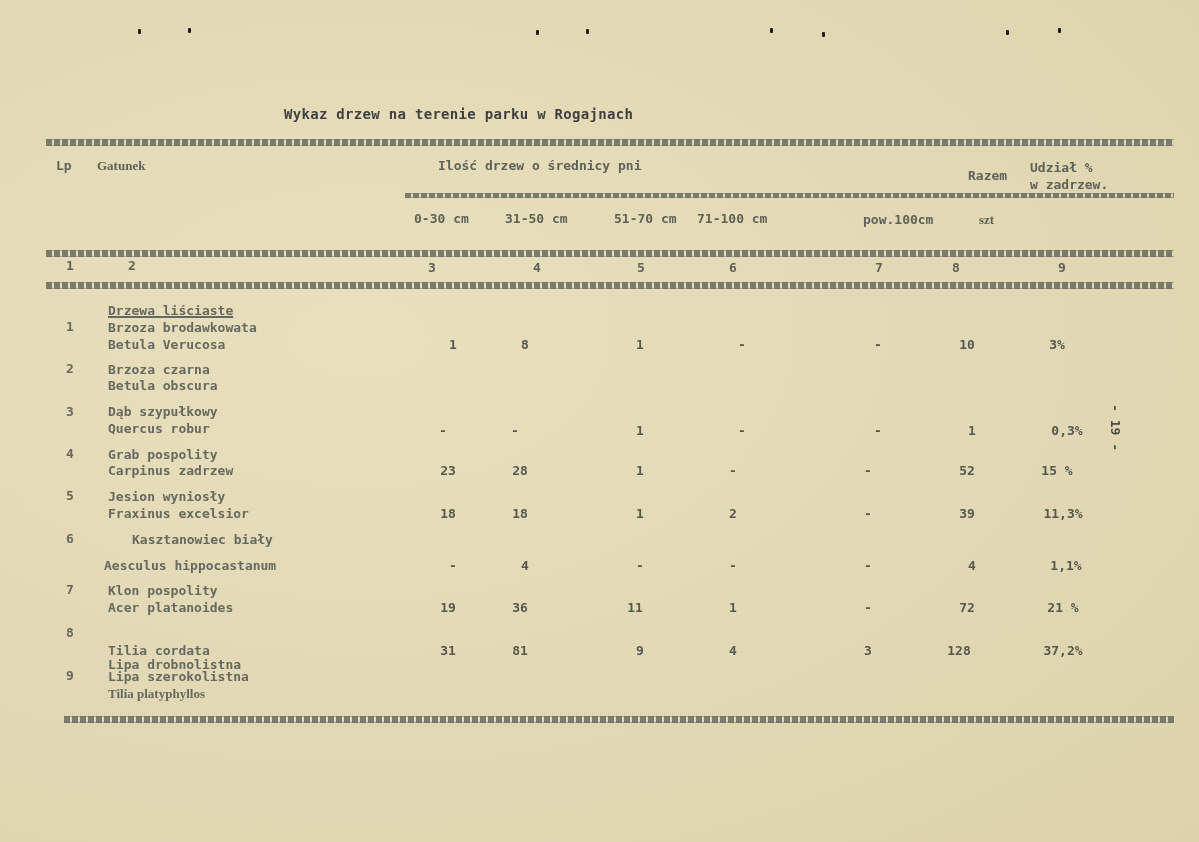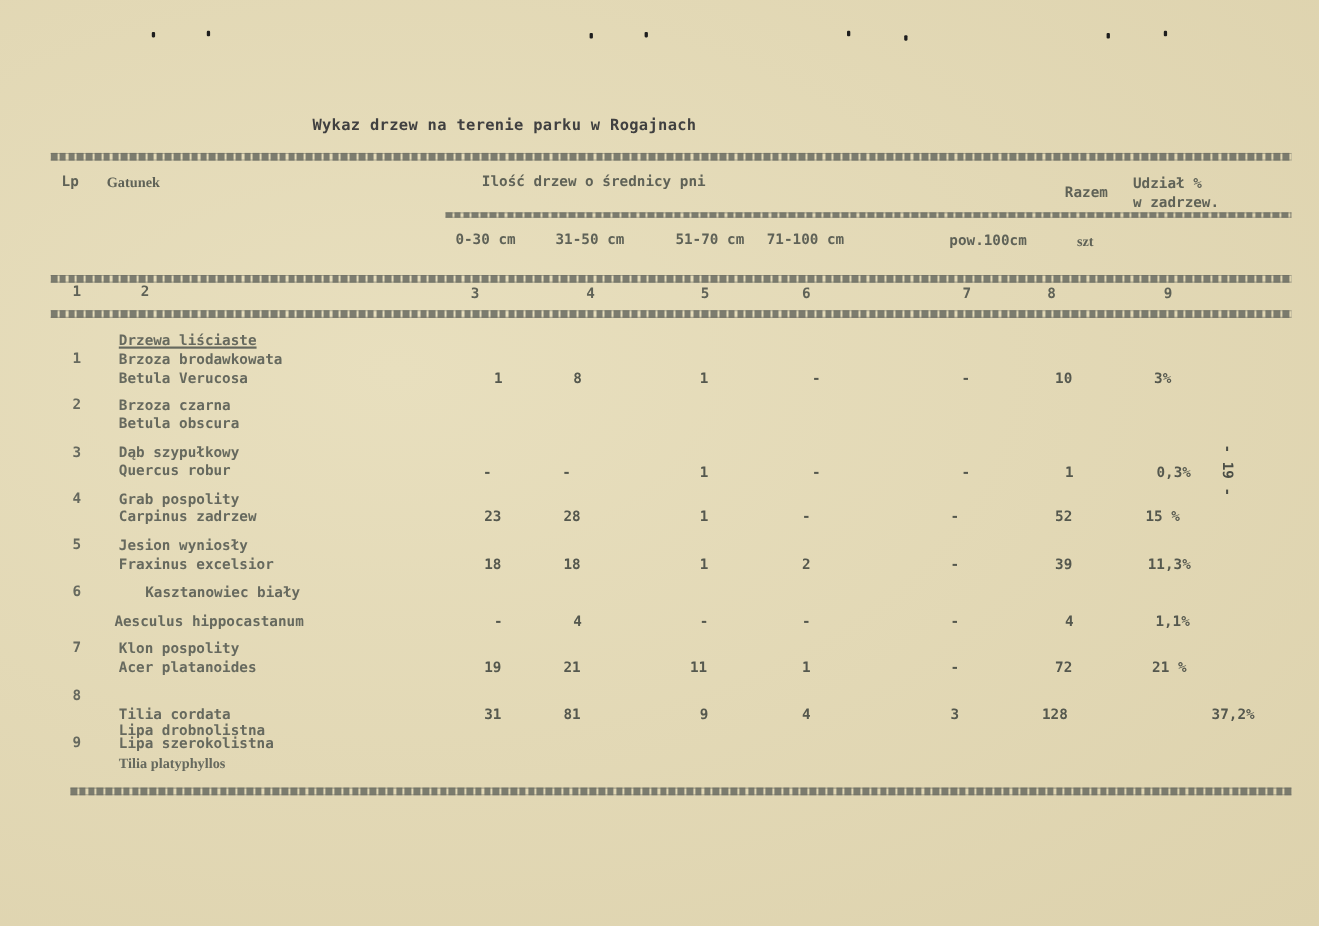--- a/index.html
+++ b/index.html
@@ -146,39 +146,39 @@
   <div class="abs num" style="left:838px;top:558px;">-</div>
   <div class="abs num" style="left:942px;top:558px;">4</div>
   <div class="abs num" style="left:1036px;top:558px;">1,1%</div>
 </div>
 
 <div>
   <div class="abs name" style="left:66px;top:581px;">7</div>
   <div class="abs name" style="left:108px;top:582px;">Klon pospolity</div>
   <div class="abs name" style="left:108px;top:599px;">Acer platanoides</div>
   <div class="abs num" style="left:418px;top:600px;">19</div>
-  <div class="abs num" style="left:490px;top:600px;">21</div>
+  <div class="abs num" style="left:490px;top:600px;">36</div>
   <div class="abs num" style="left:605px;top:600px;">11</div>
   <div class="abs num" style="left:703px;top:600px;">1</div>
   <div class="abs num" style="left:838px;top:600px;">-</div>
   <div class="abs num" style="left:937px;top:600px;">72</div>
   <div class="abs num" style="left:1033px;top:600px;">21 %</div>
 </div>
 
 <div>
   <div class="abs name" style="left:66px;top:624px;">8</div>
   <div class="abs name" style="left:108px;top:656px;">Lipa drobnolistna</div>
   <div class="abs name" style="left:108px;top:642px;">Tilia cordata</div>
   <div class="abs num" style="left:418px;top:643px;">31</div>
   <div class="abs num" style="left:490px;top:643px;">81</div>
   <div class="abs num" style="left:610px;top:643px;">9</div>
   <div class="abs num" style="left:703px;top:643px;">4</div>
   <div class="abs num" style="left:838px;top:643px;">3</div>
   <div class="abs num" style="left:929px;top:643px;">128</div>
-  <div class="abs num" style="left:1091px;top:643px;">37,2%</div>
+  <div class="abs num" style="left:1033px;top:643px;">37,2%</div>
 </div>
 
 <div>
   <div class="abs name" style="left:66px;top:667px;">9</div>
   <div class="abs name" style="left:108px;top:668px;">Lipa szerokolistna</div>
   <div class="abs name" style="left:108px;top:685px;font-family:Liberation Serif, serif;">Tilia platyphyllos</div>
 </div>
 
 <div class="rule" style="left:64px;top:716px;width:1110px;"></div>
 

